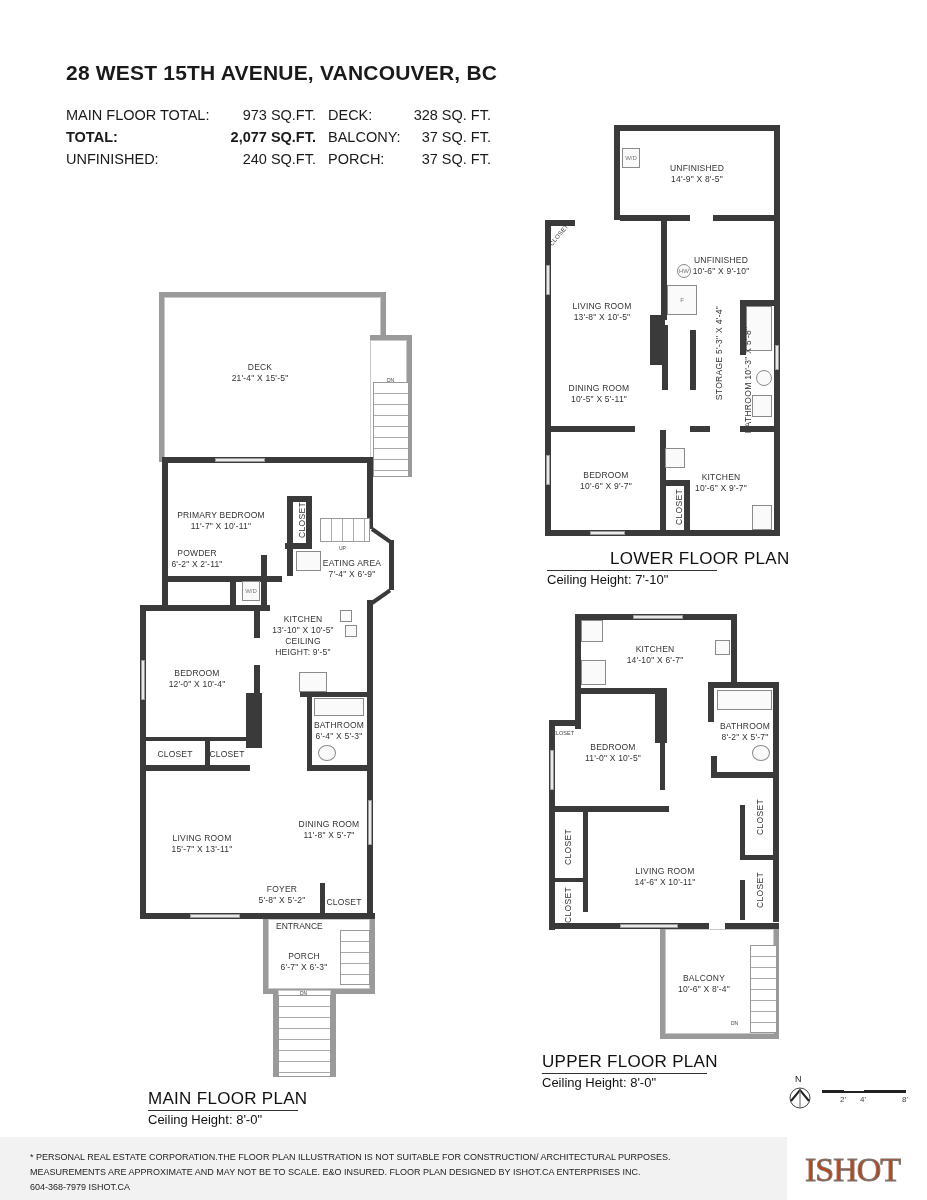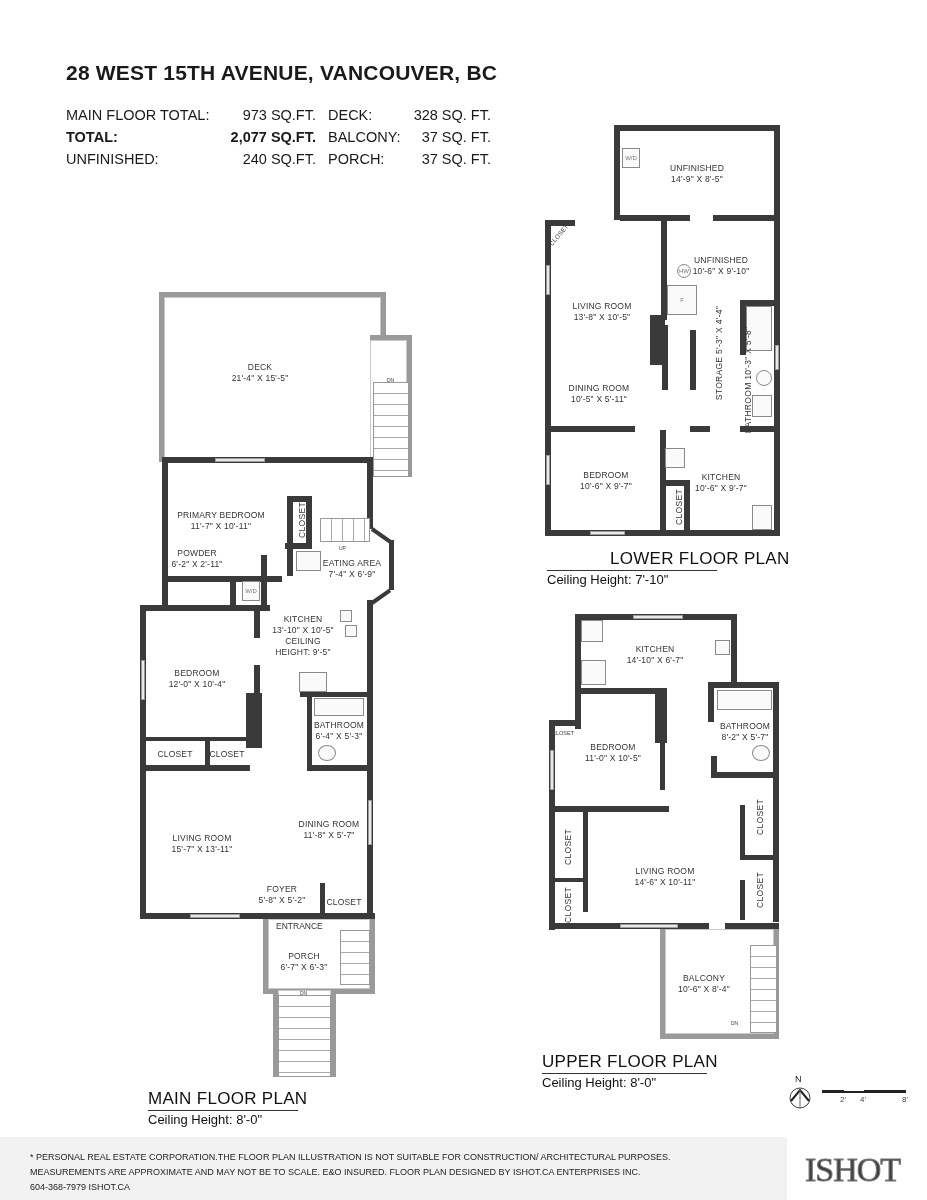--- a/index.html
+++ b/index.html
@@ -35,21 +35,21 @@
   .plan-title { position: absolute; font-size: 17px; letter-spacing: 0.3px; color: #111; }
   .plan-ceiling { position: absolute; font-size: 13px; color: #111; border-top: 1.5px solid #333; padding-top: 1px; }
 
   .compass { position: absolute; left: 788px; top: 1074px; width: 24px; height: 36px; }
   .scalebar { position: absolute; left: 822px; top: 1090px; width: 90px; height: 16px; }
   .scalebar .bar { position: absolute; top: 0; height: 3px; background: #222; }
   .scalebar .tick { position: absolute; top: 5px; font-size: 8px; color: #444; }
 
   .footer { position: absolute; left: 0; top: 1137px; width: 787px; height: 63px; background: #f2f2f2; }
   .footer .disc { position: absolute; left: 30px; top: 13px; font-size: 9px; line-height: 15px; color: #222; white-space: nowrap; }
-  .footer .logo { position: absolute; left: 805px; top: 14px; font-family: "Liberation Serif", serif; font-size: 34px; color: #404040; -webkit-text-stroke: 1px #777; letter-spacing: -1px; }
+  .footer .logo { position: absolute; left: 805px; top: 14px; font-family: "Liberation Serif", serif; font-size: 34px; color: #c2410c; -webkit-text-stroke: 1px #777; letter-spacing: -1px; }
 </style>
 </head>
 <body>
 
 <div class="title">28 WEST 15TH AVENUE, VANCOUVER, BC</div>
 
 <div class="stats">
   <div class="stats-left">
     <div class="stat-row">
         <span class="lbl">MAIN FLOOR TOTAL:</span>

